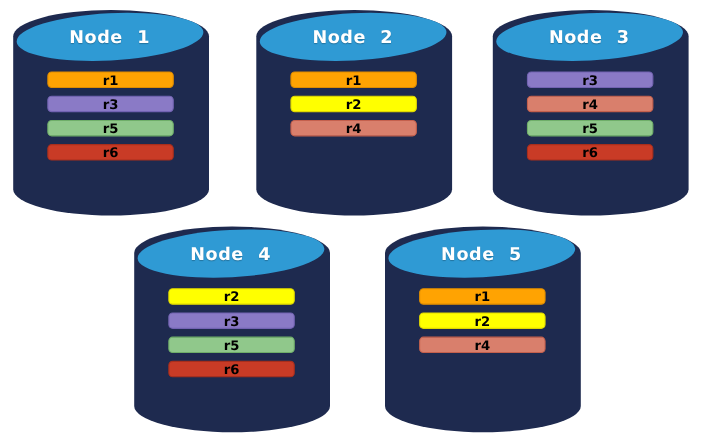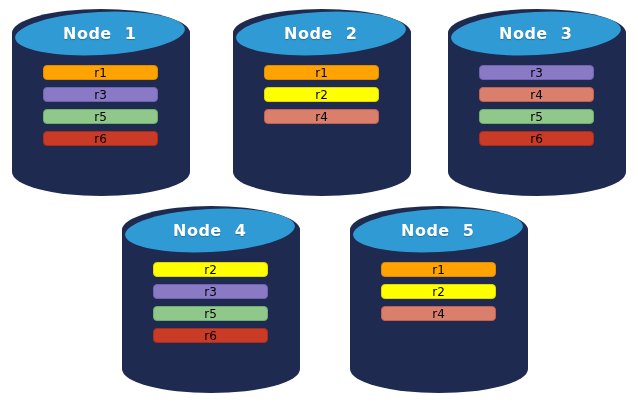--- a/index.html
+++ b/index.html
@@ -65,21 +65,21 @@
     height: 13px;
     margin-bottom: 7px;
     border-radius: 4px;
     border: 1px solid transparent;
     display: flex;
     align-items: center;
     justify-content: center;
   }
   .replica-label {
     font-size: 12px;
-    font-weight: normal;
+    font-weight: bold;
     color: var(--label-color, #000000);
     line-height: 1;
   }
 </style>
 </head>
 <body>
 
 <div class="canvas">
 
   <div class="node node-0">

